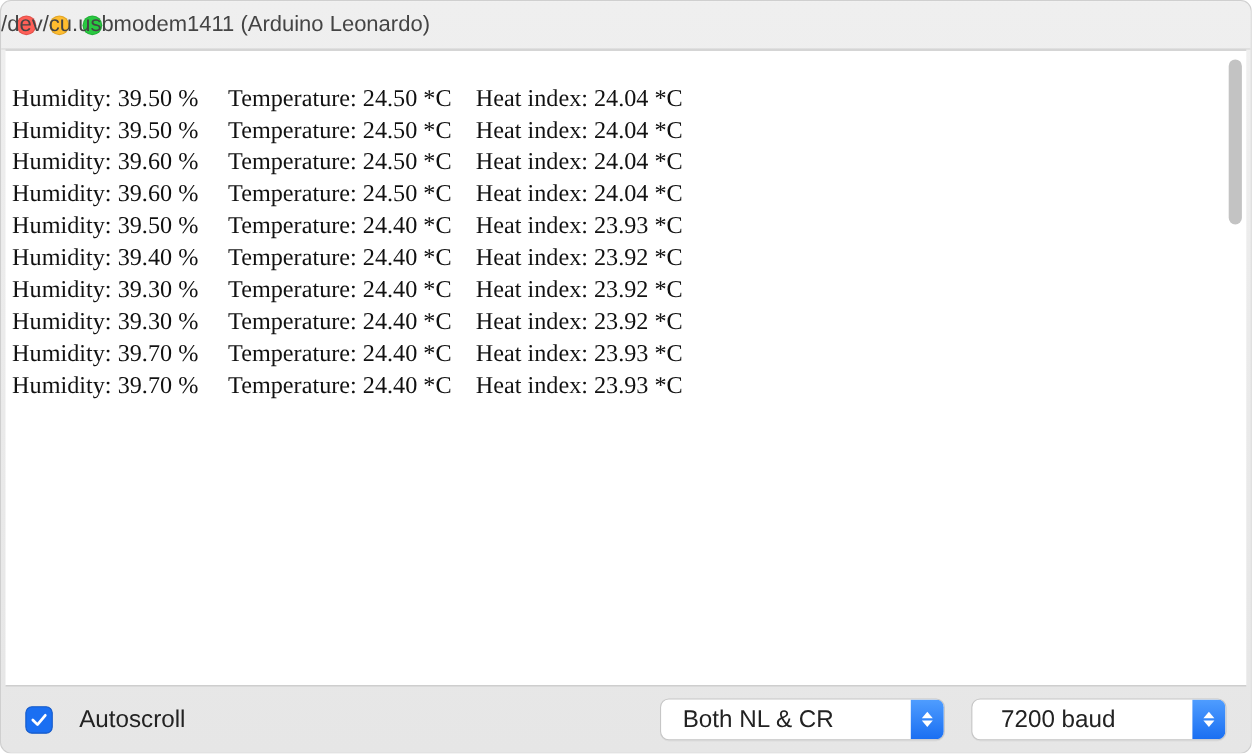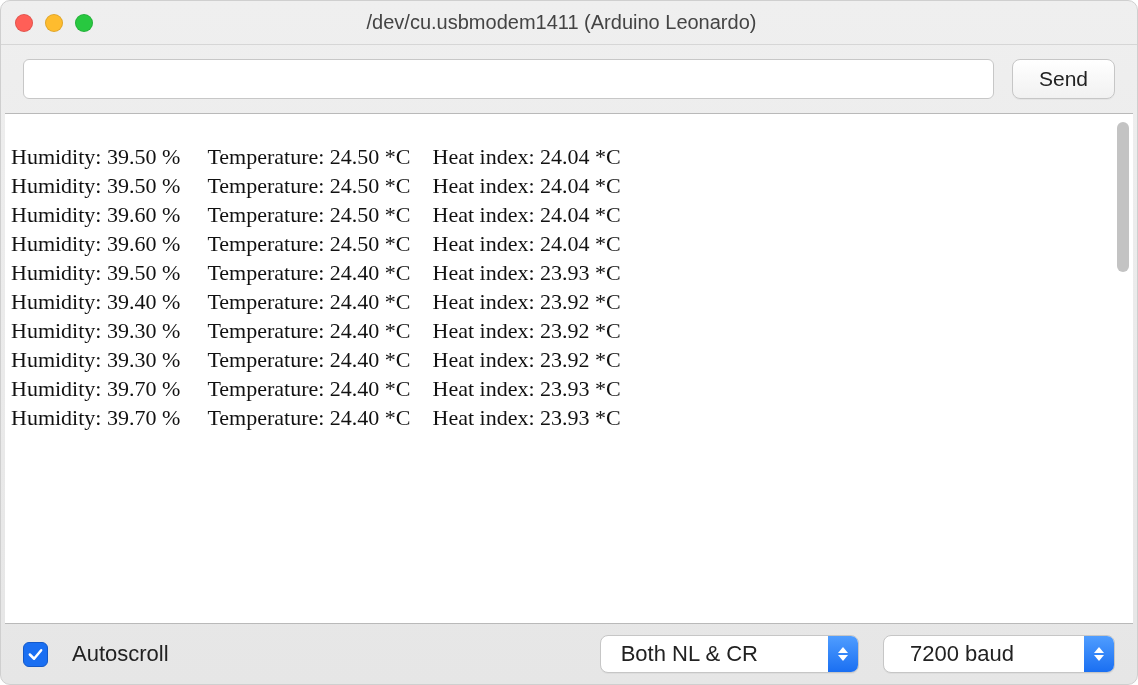--- a/index.html
+++ b/index.html
@@ -39,21 +39,21 @@
   .traffic { display: flex; gap: 12px; }
   .dot {
     width: 18px; height: 18px; border-radius: 50%;
     box-shadow: inset 0 0 0 1px rgba(0,0,0,0.12);
   }
   .dot.red    { background:#ff5f57; }
   .dot.yellow { background:#febc2e; }
   .dot.green  { background:#28c840; }
   .title {
     position: absolute; left:0; right:15px;
-    text-align: center;
+    text-align: left;
     font-size: 20px; color:#444;
     pointer-events: none;
   }
   
   .input-row {
     display:flex; align-items:center;
     gap: 18px;
     padding: 14px 22px;
     flex: 0 0 auto;
   }
@@ -163,24 +163,20 @@
 
   <div class="titlebar">
     <div class="traffic">
       <div class="dot red"></div>
       <div class="dot yellow"></div>
       <div class="dot green"></div>
     </div>
     <div class="title">/dev/cu.usbmodem1411 (Arduino Leonardo)</div>
   </div>
 
-  <div class="input-row">
-    <input type="text" class="serial-input" placeholder="" style="">
-    <button class="btn">Send</button>
-  </div>
 
   <div class="output-wrap">
     <pre class="output" id="serial-output">Humidity: 39.50 %     Temperature: 24.50 *C    Heat index: 24.04 *C
 Humidity: 39.50 %     Temperature: 24.50 *C    Heat index: 24.04 *C
 Humidity: 39.60 %     Temperature: 24.50 *C    Heat index: 24.04 *C
 Humidity: 39.60 %     Temperature: 24.50 *C    Heat index: 24.04 *C
 Humidity: 39.50 %     Temperature: 24.40 *C    Heat index: 23.93 *C
 Humidity: 39.40 %     Temperature: 24.40 *C    Heat index: 23.92 *C
 Humidity: 39.30 %     Temperature: 24.40 *C    Heat index: 23.92 *C
 Humidity: 39.30 %     Temperature: 24.40 *C    Heat index: 23.92 *C

